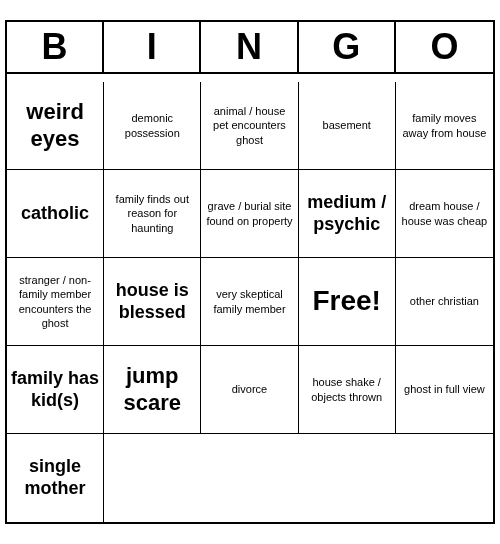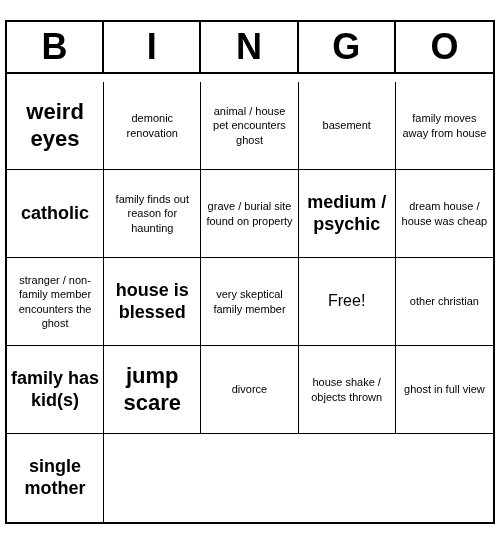--- a/index.html
+++ b/index.html
@@ -76,38 +76,38 @@
       line-height: 1.2;
     }
 
     .bingo-cell.medium-text {
       font-size: 18px;
       font-weight: bold;
       line-height: 1.2;
     }
 
     .bingo-cell.free {
-      font-size: 16px;
-      font-weight: normal;
+      font-size: 28px;
+      font-weight: bold;
     }
   </style>
 </head>
 <body>
 
 <div class="bingo-container">
   <div class="bingo-header">
   <div class="bingo-header-cell">B</div>
       <div class="bingo-header-cell">I</div>
       <div class="bingo-header-cell">N</div>
       <div class="bingo-header-cell">G</div>
       <div class="bingo-header-cell">O</div>
     </div>
   <div class="bingo-grid">
   <div class="bingo-cell large-text">weird eyes</div>
-      <div class="bingo-cell">demonic renovation</div>
+      <div class="bingo-cell">demonic possession</div>
       <div class="bingo-cell">animal / house pet encounters ghost</div>
       <div class="bingo-cell">basement</div>
       <div class="bingo-cell">family moves away from house</div>
       <div class="bingo-cell medium-text">catholic</div>
       <div class="bingo-cell">family finds out reason for haunting</div>
       <div class="bingo-cell">grave / burial site found on property</div>
       <div class="bingo-cell medium-text">medium / psychic</div>
       <div class="bingo-cell">dream house / house was cheap</div>
       <div class="bingo-cell">stranger / non-family member encounters the ghost</div>
       <div class="bingo-cell medium-text">house is blessed</div>

